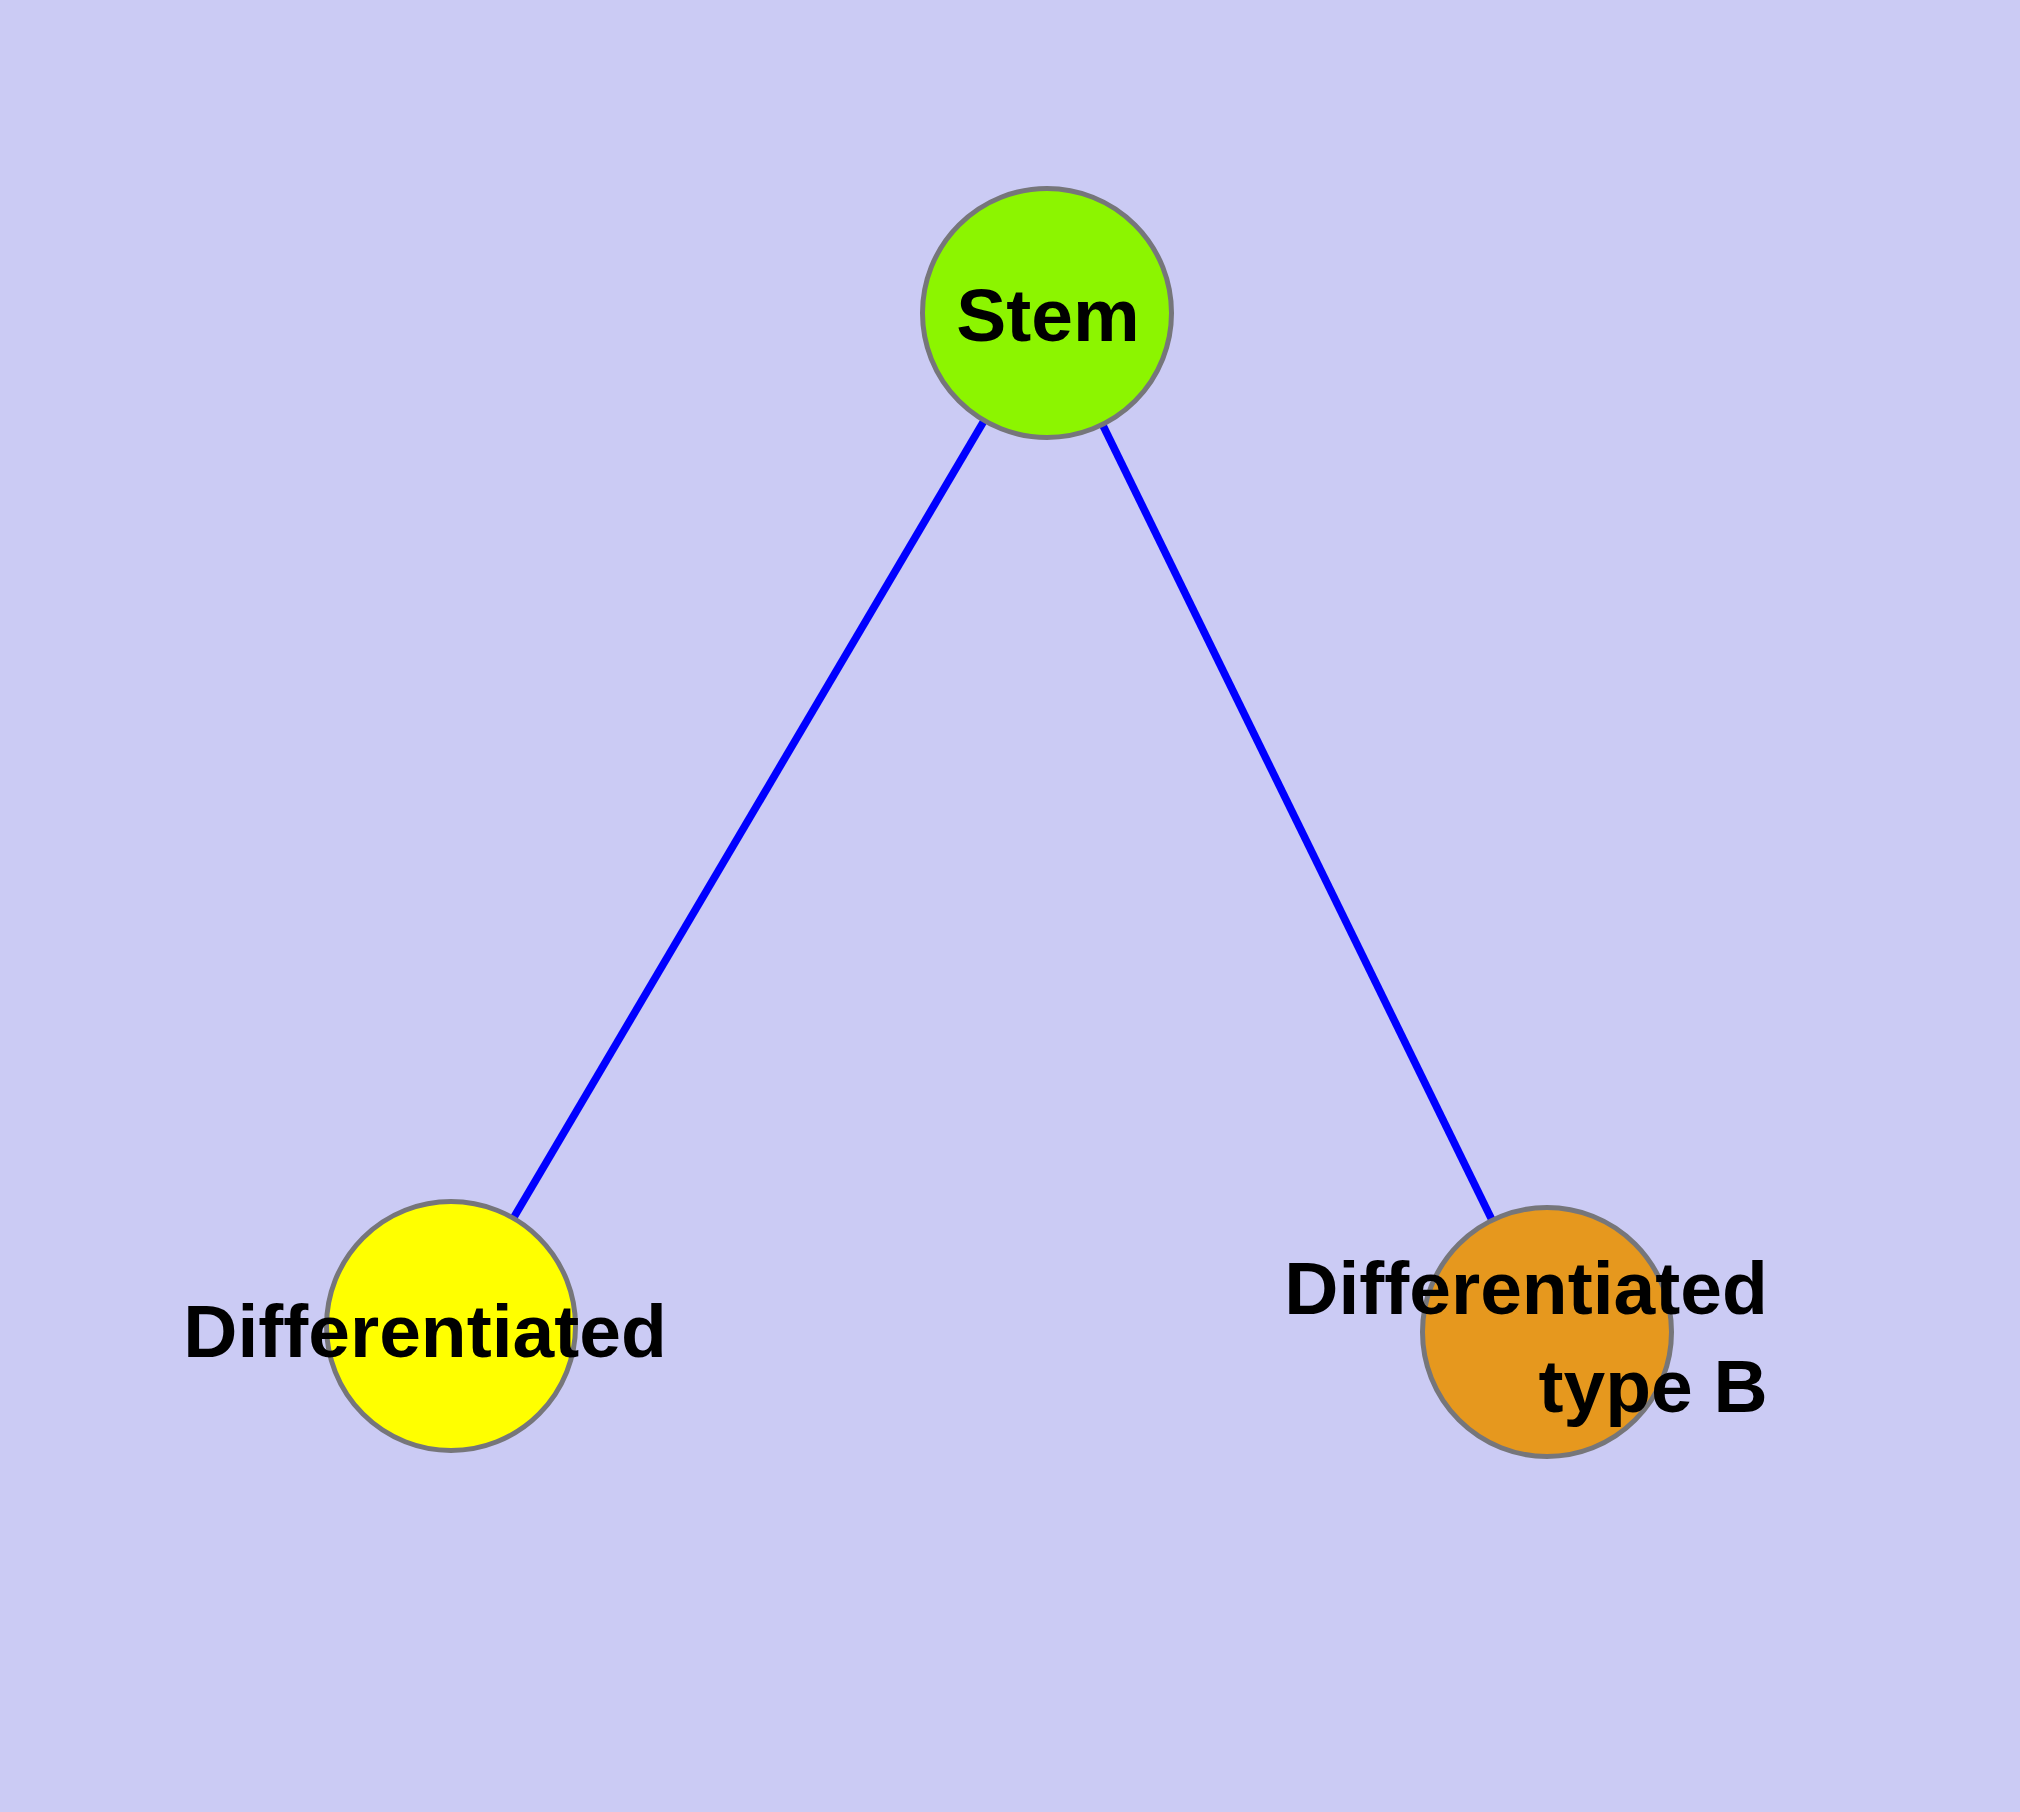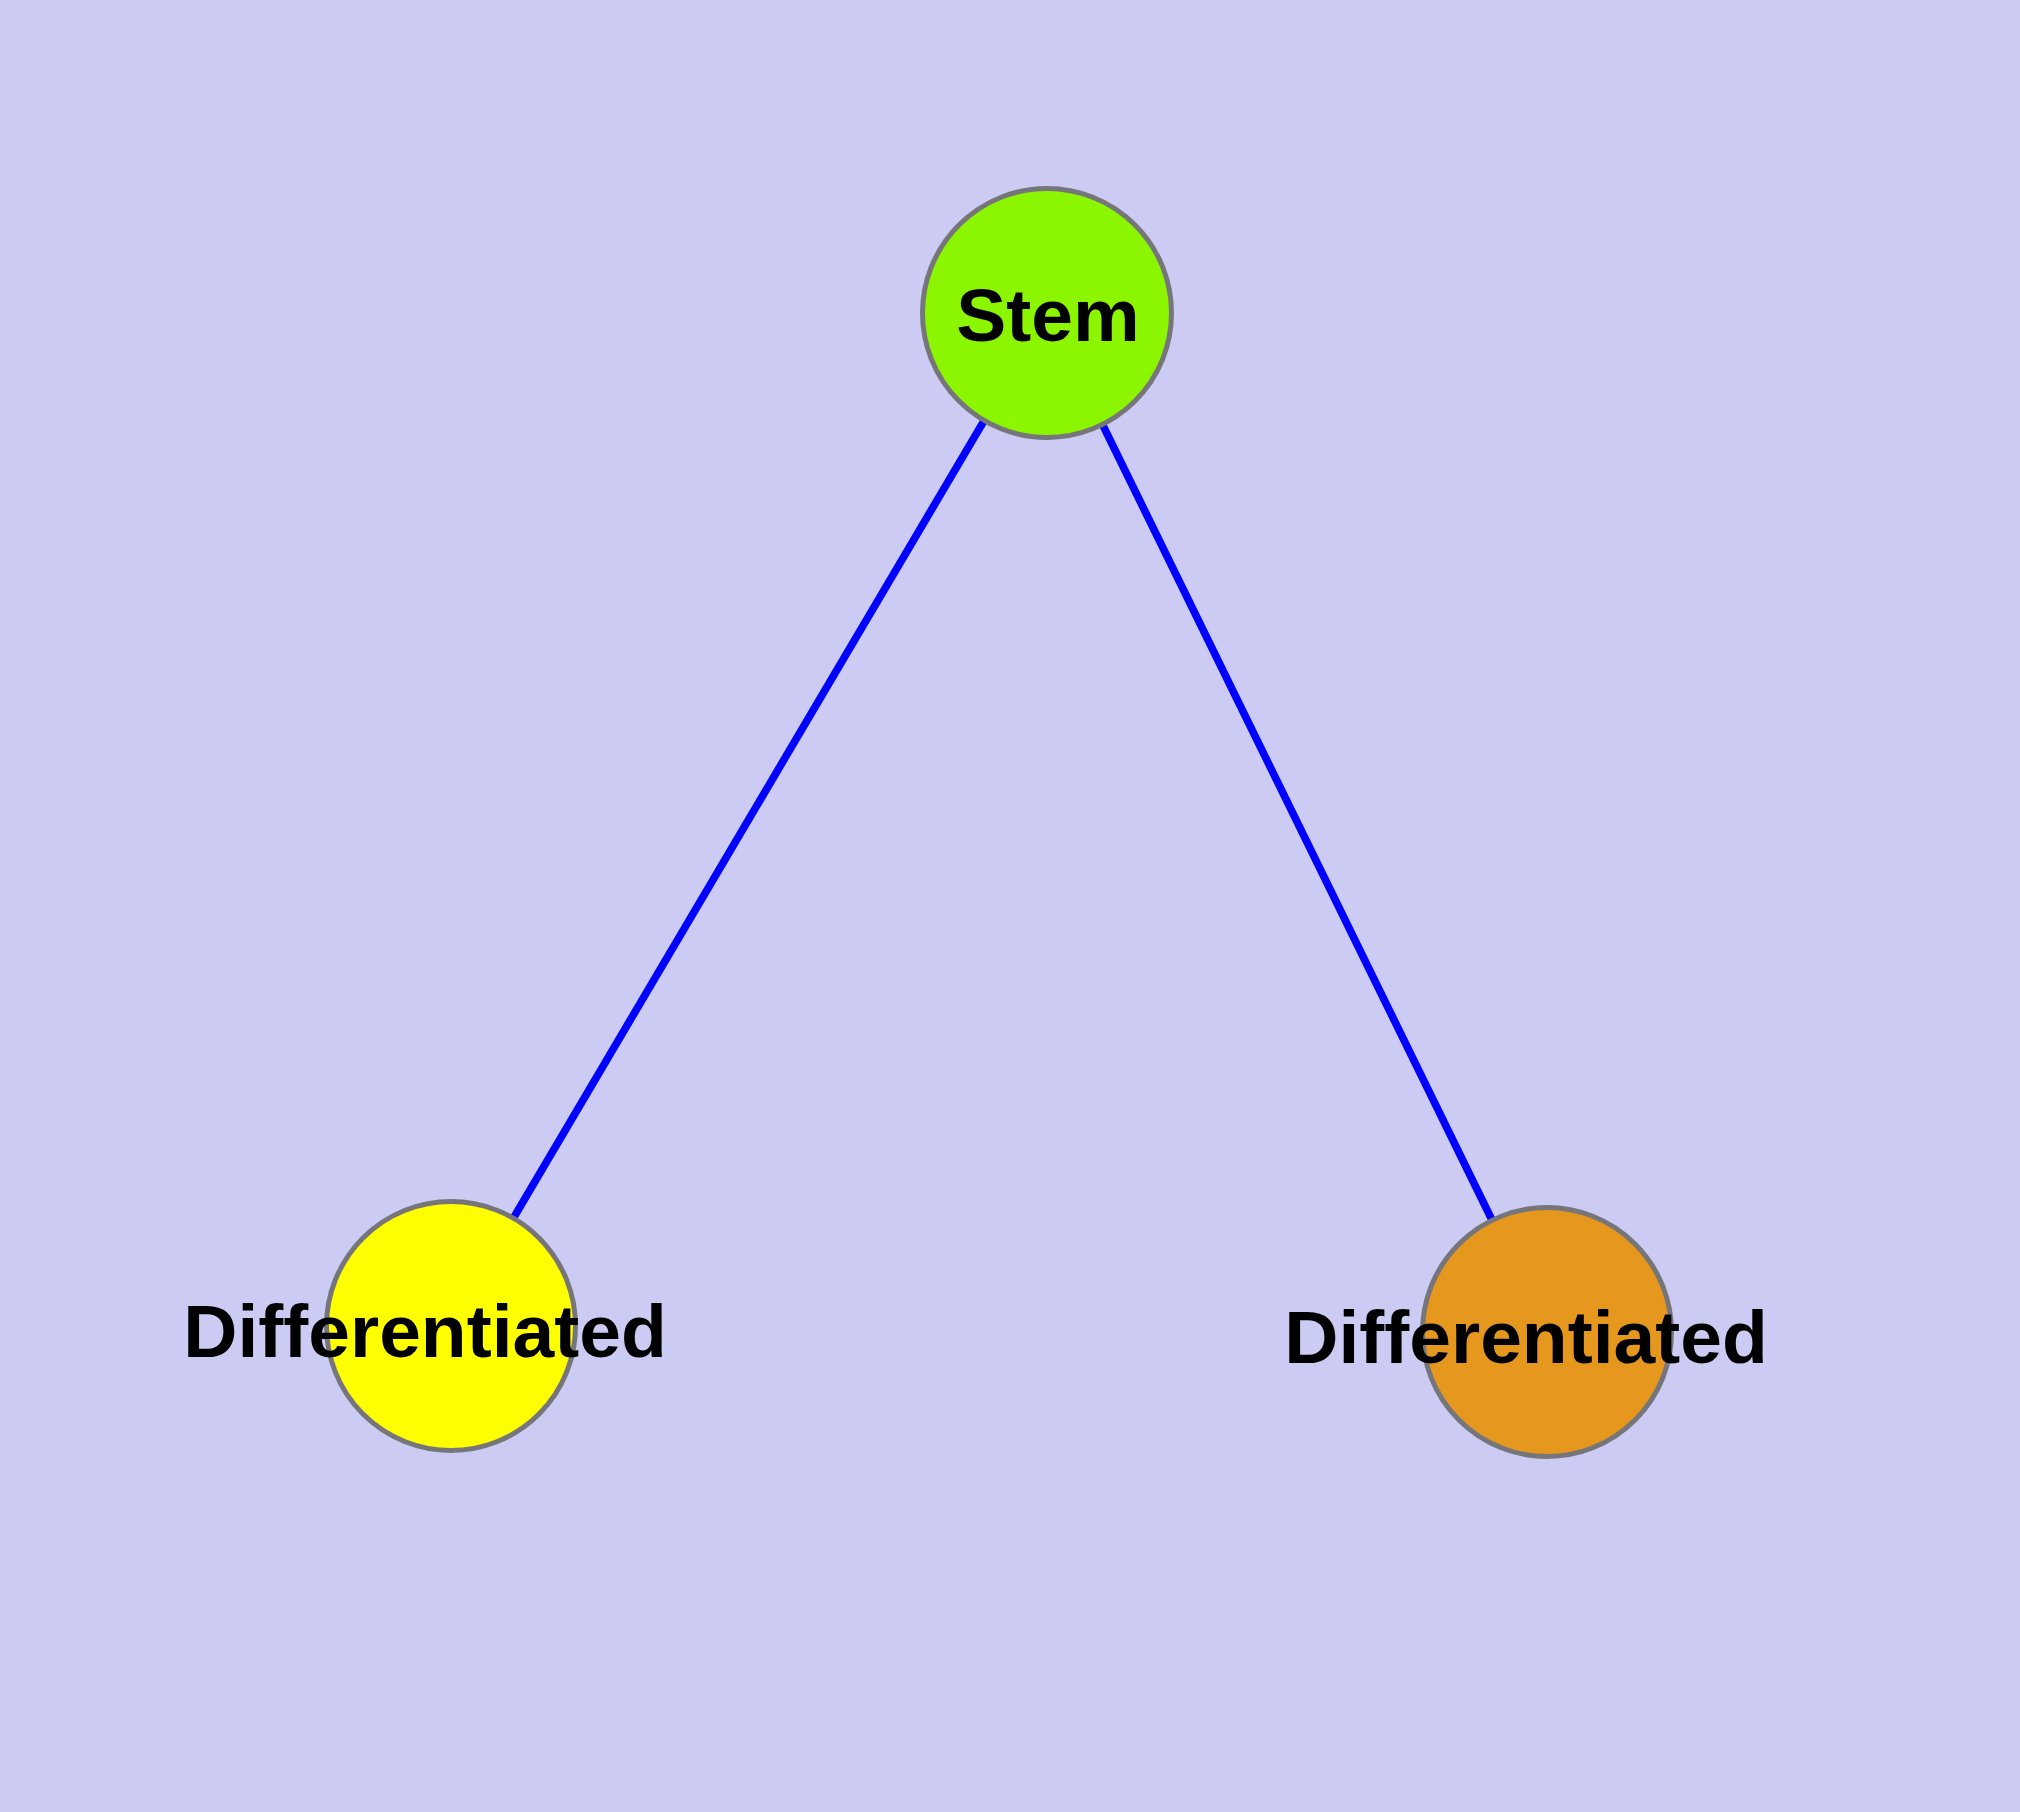--- a/index.html
+++ b/index.html
@@ -65,16 +65,17 @@
   <div id="node-type-b" class="node" style="background-color: rgb(230, 152, 30);"></div>
 
   <div id="label-stem" class="node-label">Stem</div>
 
   <div id="label-type-a" class="node-label">
     <div>Differentiated</div>
   </div>
 
   <div id="label-type-b" class="node-label">
     <div>Differentiated</div>
+    <div>type B</div>
   </div>
 
 </div>
 
 
 </body></html>

